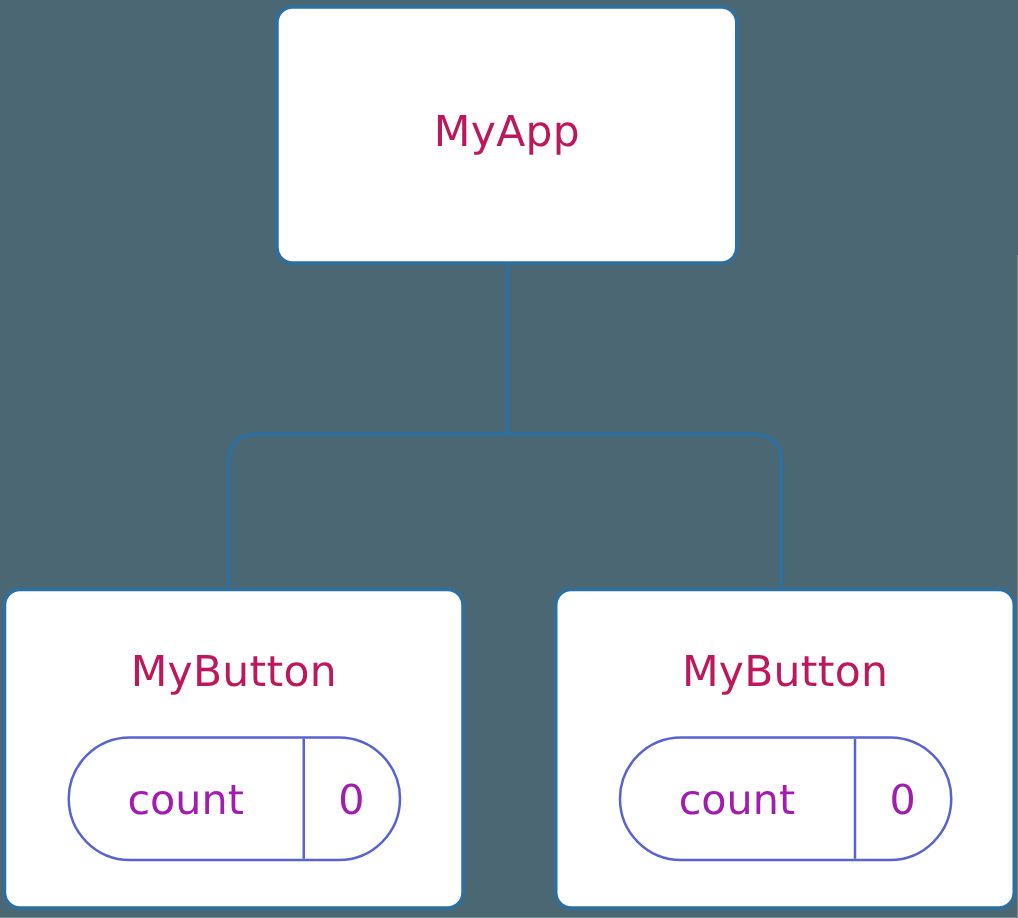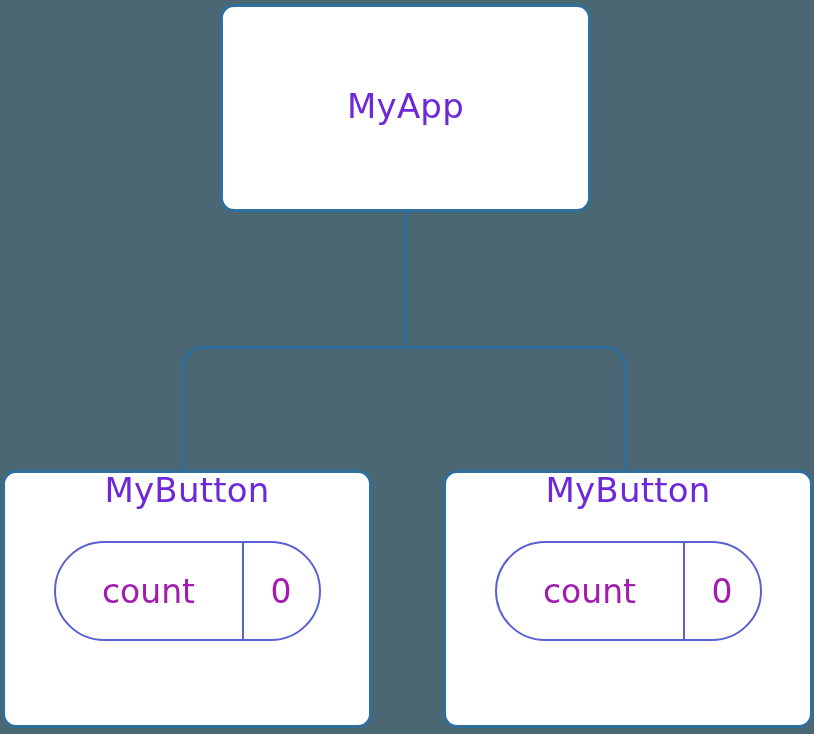--- a/index.html
+++ b/index.html
@@ -36,21 +36,21 @@
     background: #ffffff;
     border: 3px solid #2e6f9e;
     border-radius: 14px;
     box-sizing: border-box;
     display: flex;
     flex-direction: column;
     align-items: center;
   }
 
   .node-title {
-    color: #6d28d9;
+    color: #be185d;
     font-size: 34px;
     line-height: 1;
     letter-spacing: 0.2px;
     white-space: nowrap;
     text-align: center;
   }
 
   
   #node-root {
     left: 220px;
@@ -67,20 +67,21 @@
   .node-child {
     top: 470px;
     width: 370px;
     height: 258px;
     justify-content: flex-start;
   }
   #node-child-0 { left: 2px; }
   #node-child-1 { left: 443px; }
 
   .node-child .node-title {
+    margin-top: 48px;
   }
 
   
   .state-pill {
     margin-top: 34px;
     width: 267px;
     height: 100px;
     border: 2.5px solid #5a62d2;
     border-radius: 50px;
     box-sizing: border-box;

